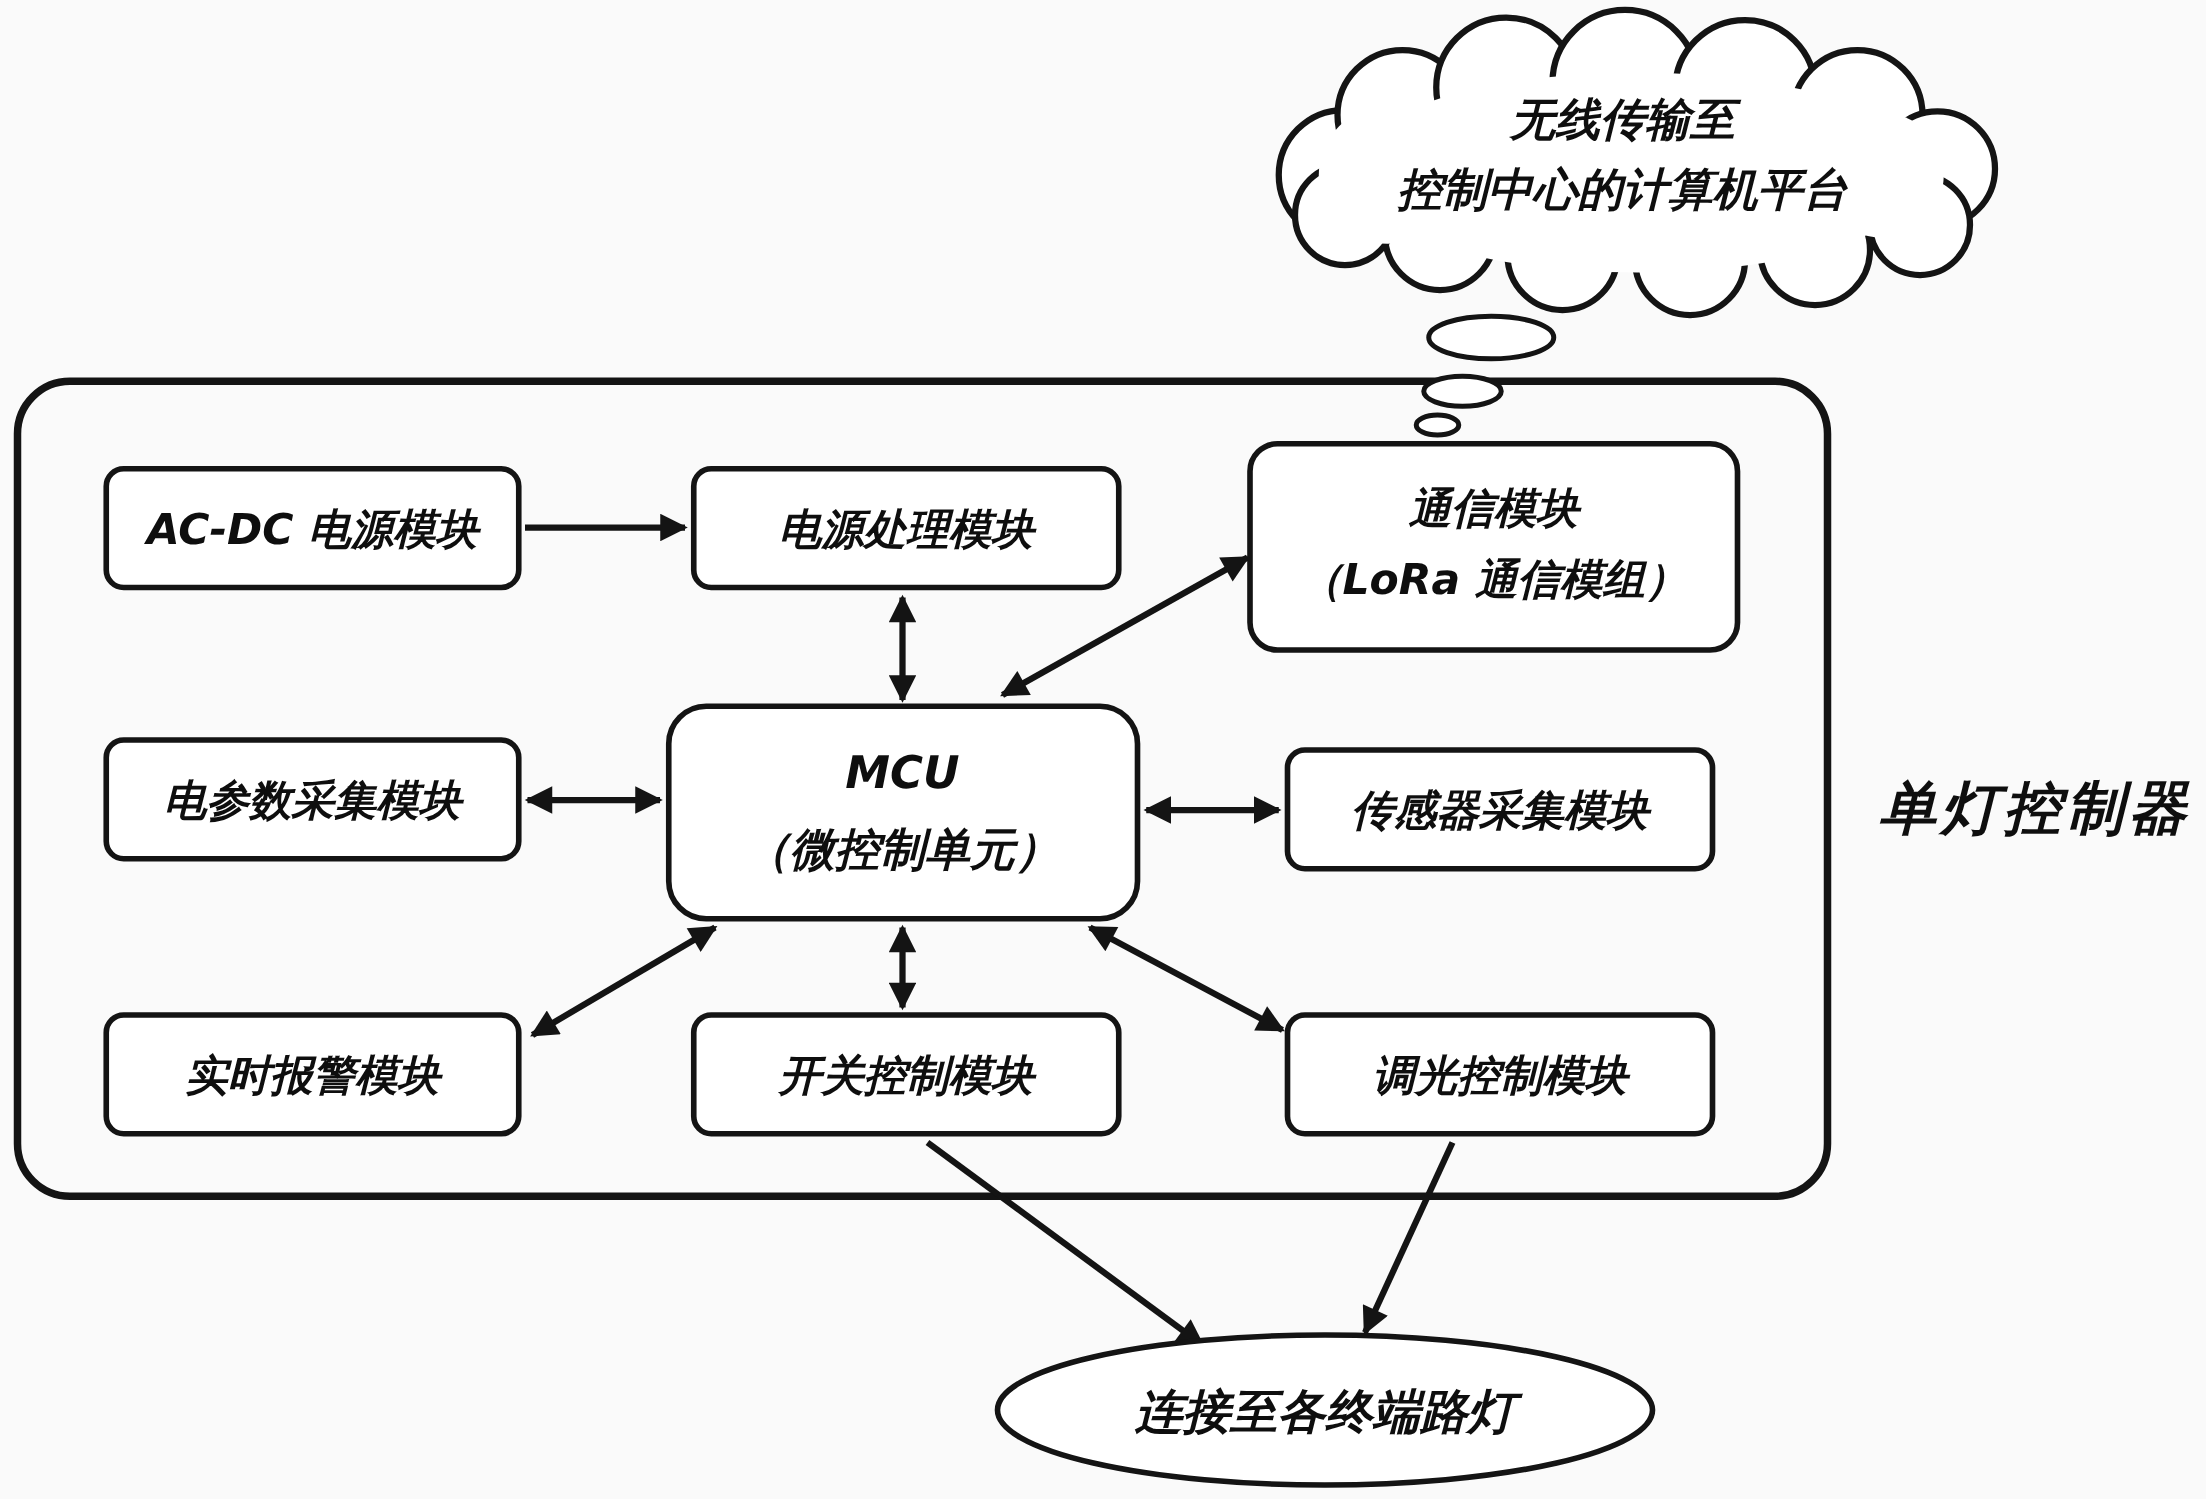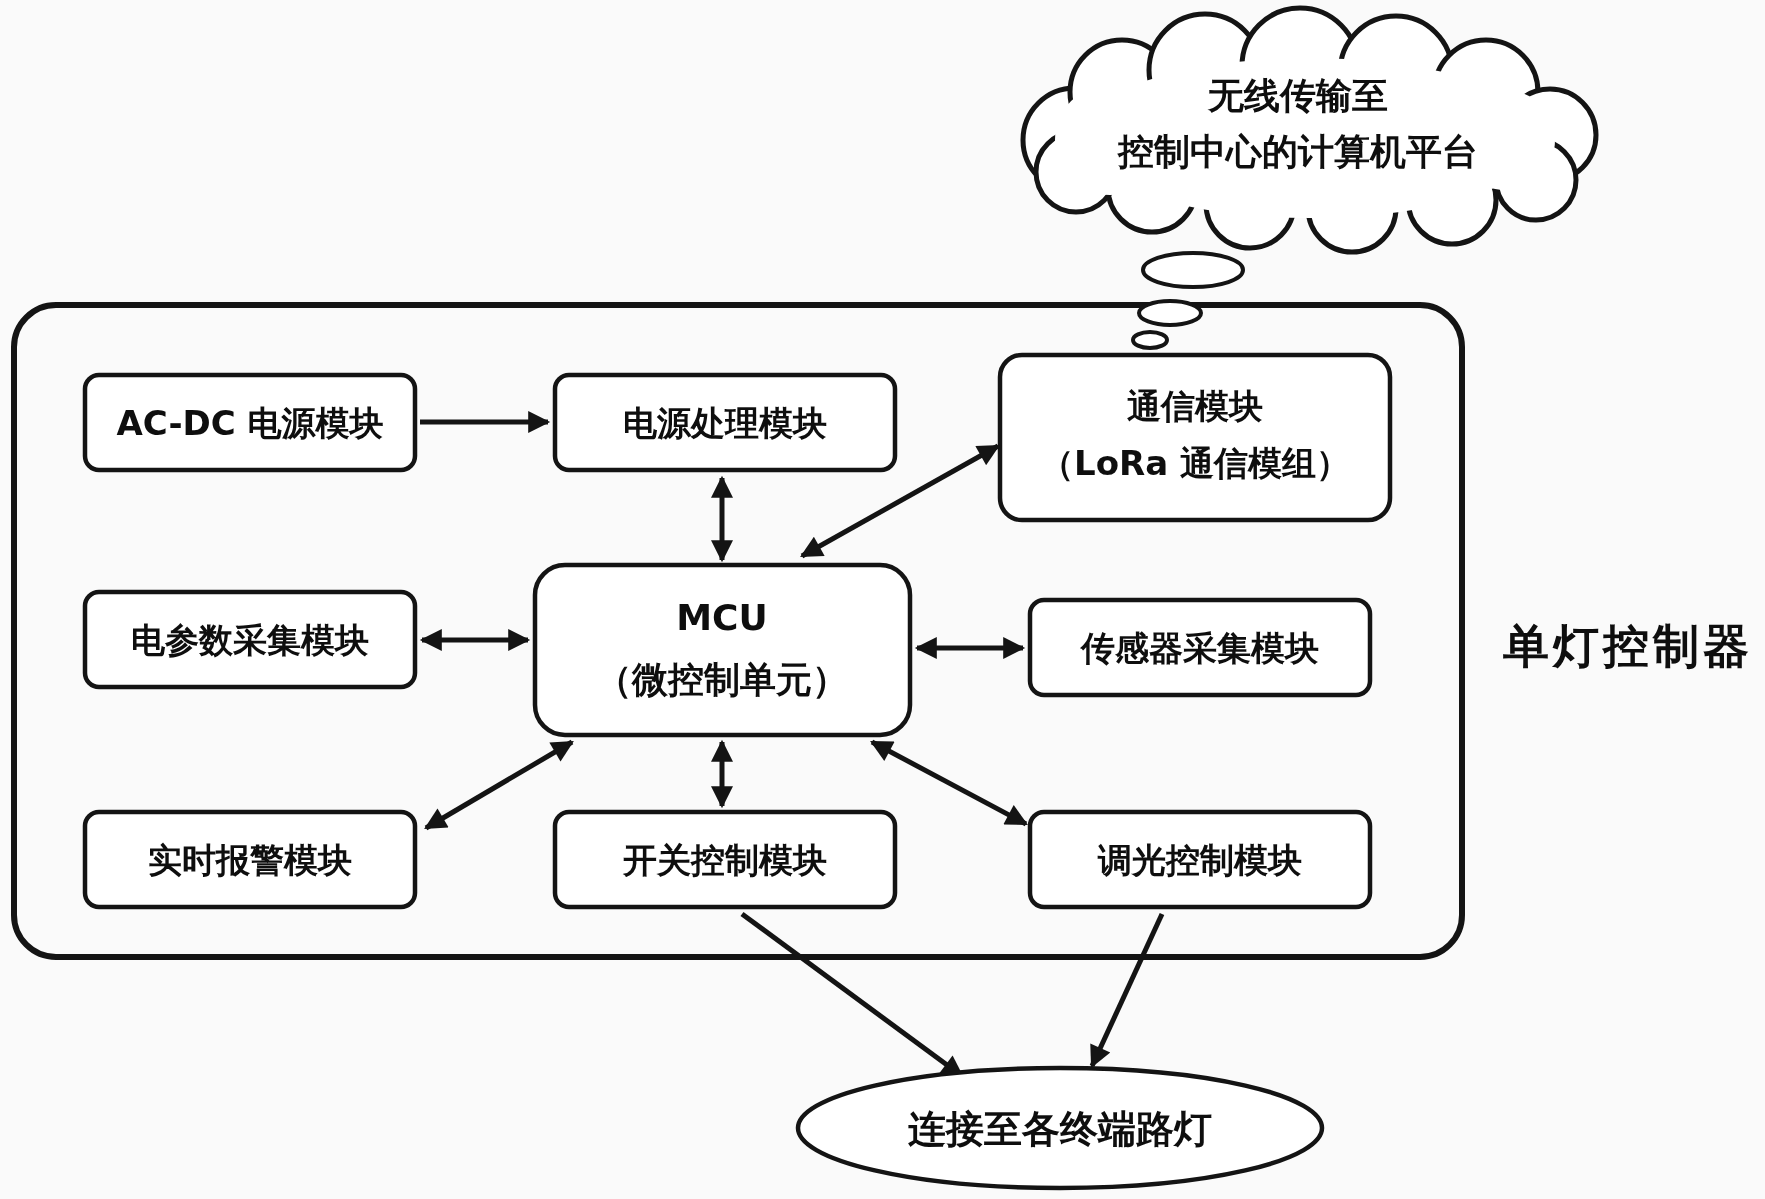--- a/index.html
+++ b/index.html
@@ -1,16 +1,16 @@
 <!DOCTYPE html>
 <html><head>
 <meta charset="utf-8">
 <style>
   html,body{margin:0;padding:0;background:#fafafa;}
-  .stage{position:relative;width:1765px;height:1199px;background:#fafafa;overflow:hidden;}
+  .stage{position:relative;width:1765px;height:1199px;background:#fafafa;overflow:hidden;font-style:italic;}
   svg{display:block;}
   .node{fill:#ffffff;stroke:#141414;stroke-width:4.5;}
   .bigbox{fill:none;stroke:#141414;stroke-width:6;}
   .cloudc{fill:#ffffff;stroke:#141414;stroke-width:5;}
   .cover{fill:#ffffff;stroke:none;}
   .dot{fill:#ffffff;stroke:#141414;stroke-width:4;}
   .arrow{stroke:#141414;stroke-width:5;fill:none;}
   text{font-family:"DejaVu Sans","Liberation Sans",sans-serif;font-weight:bold;fill:#0e0e0e;text-anchor:middle;}
   .t34{font-size:34px;}
   .t36{font-size:36px;}

